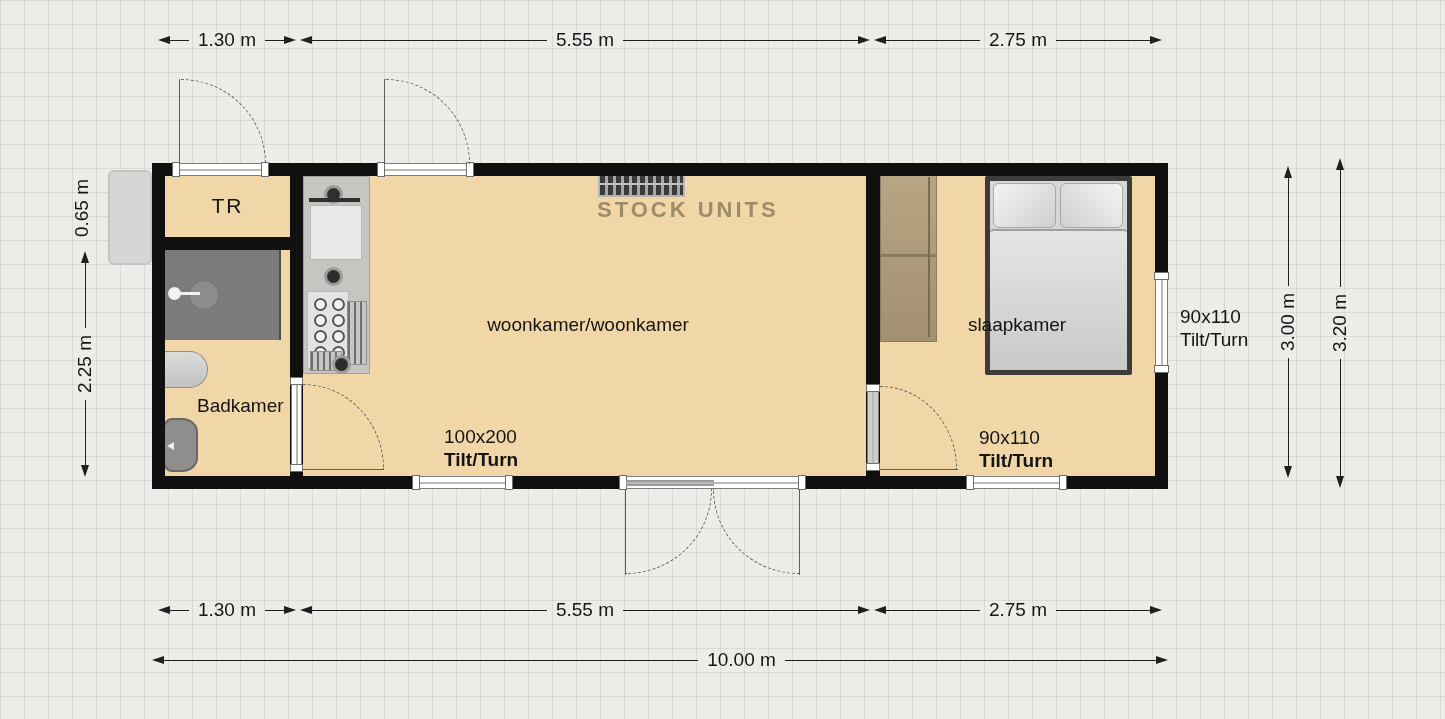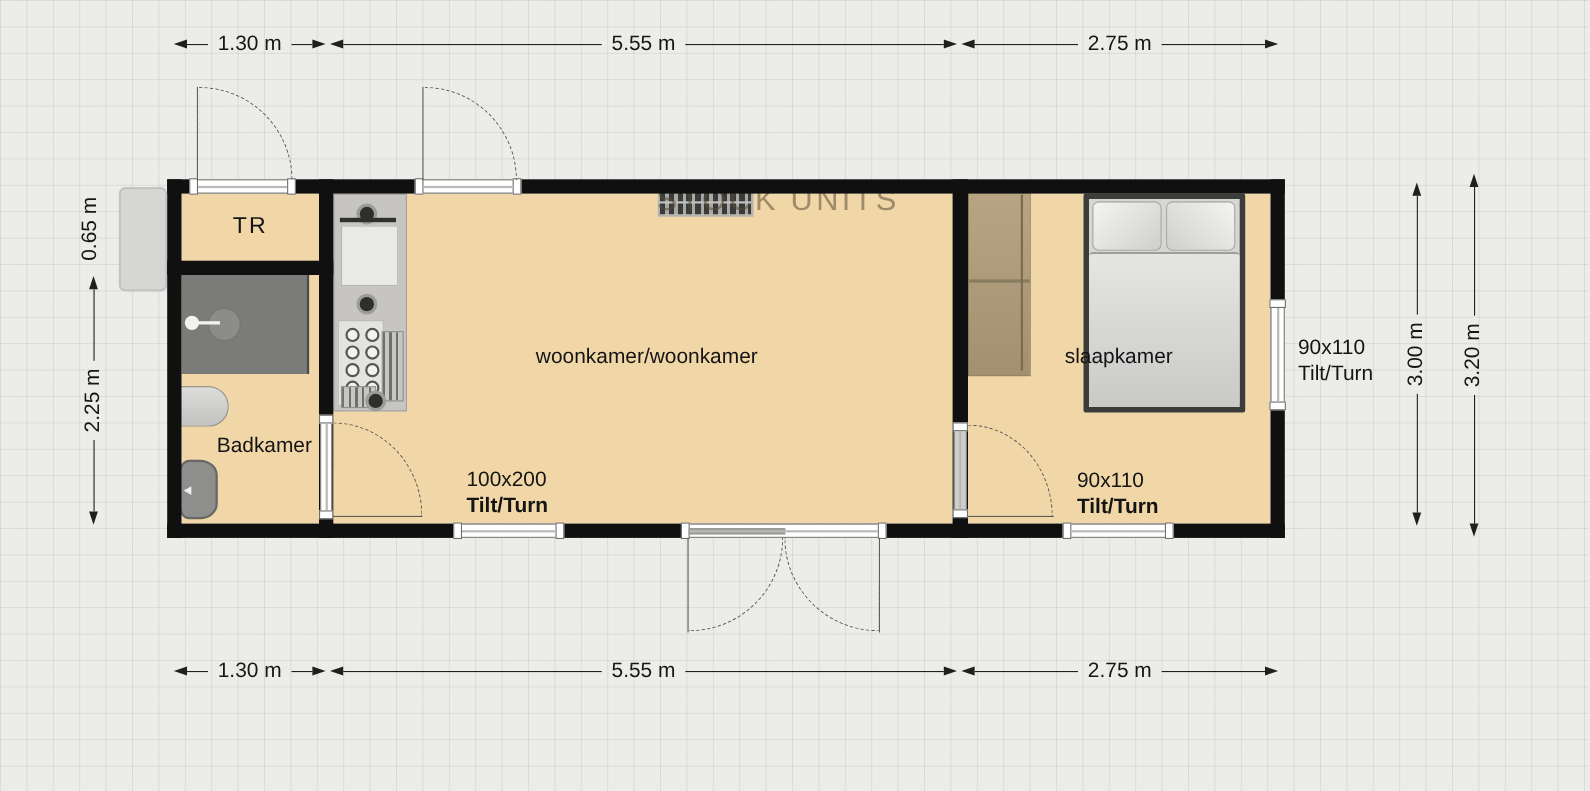--- a/index.html
+++ b/index.html
@@ -47,21 +47,21 @@
   .v-dim .ln{flex:1;width:0;border-left:1.6px solid #1f1f1f;}
   .ar-u{border-left:4.5px solid transparent;border-right:4.5px solid transparent;border-bottom:12px solid #1f1f1f;}
   .ar-d{border-left:4.5px solid transparent;border-right:4.5px solid transparent;border-top:12px solid #1f1f1f;}
   .v-txt{writing-mode:vertical-rl;transform:rotate(180deg);font-size:19px;white-space:nowrap;margin:7px 0;}
   .v-lbl{position:absolute;display:flex;align-items:center;justify-content:center;}
 
   
   .room-lbl{position:absolute;font-size:19px;color:#141414;}
   .win-lbl{position:absolute;font-size:19px;line-height:1.2;color:#141414;}
   .win-lbl .t2b{font-weight:700;}
-  .watermark{position:absolute;font-size:28px;font-weight:400;letter-spacing:3px;color:rgba(88,76,54,.55);}
+  .watermark{position:absolute;font-size:22px;font-weight:700;letter-spacing:3px;color:rgba(88,76,54,.55);margin-top:31px;}
 
   
   .counter{position:absolute;background:#c7c5c1;border:1px solid #a3a19d;}
   .knob{position:absolute;width:13px;height:13px;border-radius:50%;background:#2e2e2c;border:3px solid #9c9c9a;}
   .stove-dot{position:absolute;width:9px;height:9px;border-radius:50%;background:#f2f2f0;border:2px solid #555553;}
   .stripes-v{position:absolute;background:repeating-linear-gradient(90deg,#6e6e6c 0 2px,#c6c6c4 2px 6px);border:1px solid #8e8e8c;}
   .radiator{position:absolute;background:repeating-linear-gradient(90deg,#3a3a38 0 5px,#a8a8a6 5px 8px);border:2px solid #b3b3b1;}
   .radiator::after{content:"";position:absolute;left:0;right:0;top:50%;height:2px;margin-top:-1px;background:#c2c2c0;}
 </style>
 </head>
@@ -172,21 +172,21 @@
   <div class="leaf-h" style="left:303px;top:469px;width:81px;"></div>
   <div class="arc arc-tr" style="left:303px;top:384px;width:81px;height:85px;"></div>
   <div class="leaf-h" style="left:880px;top:469px;width:78px;"></div>
   <div class="arc arc-tr" style="left:880px;top:386px;width:77px;height:83px;"></div>
 
   <div class="room-lbl" style="left:165px;top:194px;width:125px;text-align:center;font-size:21px;letter-spacing:2px;">TR</div>
   <div class="room-lbl" style="left:197px;top:395px;">Badkamer</div>
   <div class="room-lbl" style="left:588px;top:314px;transform:translateX(-50%);">woonkamer/woonkamer</div>
   <div class="room-lbl" style="left:1017px;top:314px;transform:translateX(-50%);">slaapkamer</div>
 
-  <div class="win-lbl" style="left:424px;top:426px;">
+  <div class="win-lbl" style="left:444px;top:426px;">
     <div>100x200</div>
     <div class="t2b">Tilt/Turn</div>
   </div>
   <div class="win-lbl" style="left:979px;top:427px;">
     <div>90x110</div>
     <div class="t2b">Tilt/Turn</div>
   </div>
   <div class="win-lbl" style="left:1180px;top:306px;">
     <div>90x110</div>
     <div>Tilt/Turn</div>
@@ -228,20 +228,27 @@
     <span class="ln"></span>
       <span class="ar ar-r"></span>
   </div>
   <div class="h-dim" style="left:874px;top:600px;width:288px;">
     <span class="ar ar-l"></span>
       <span class="ln"></span>
     <span class="lbl">2.75 m</span>
     <span class="ln"></span>
       <span class="ar ar-r"></span>
   </div>
+  <div class="h-dim" style="left:152px;top:650px;width:1016px;">
+    <span class="ar ar-l"></span>
+      <span class="ln g1"></span>
+    <span class="lbl">10.00 m</span>
+    <span class="ln g2"></span>
+      <span class="ar ar-r"></span>
+  </div>
 
   <div class="v-lbl" style="left:70px;top:164px;width:24px;height:88px;">
     <span class="v-txt">0.65 m</span>
   </div>
   <div class="v-dim" style="left:74px;top:251px;height:226px;">
     <span class="ar ar-u"></span>
       <span class="ln"></span>
     <span class="v-txt">2.25 m</span>
     <span class="ln"></span>
       <span class="ar ar-d"></span>

